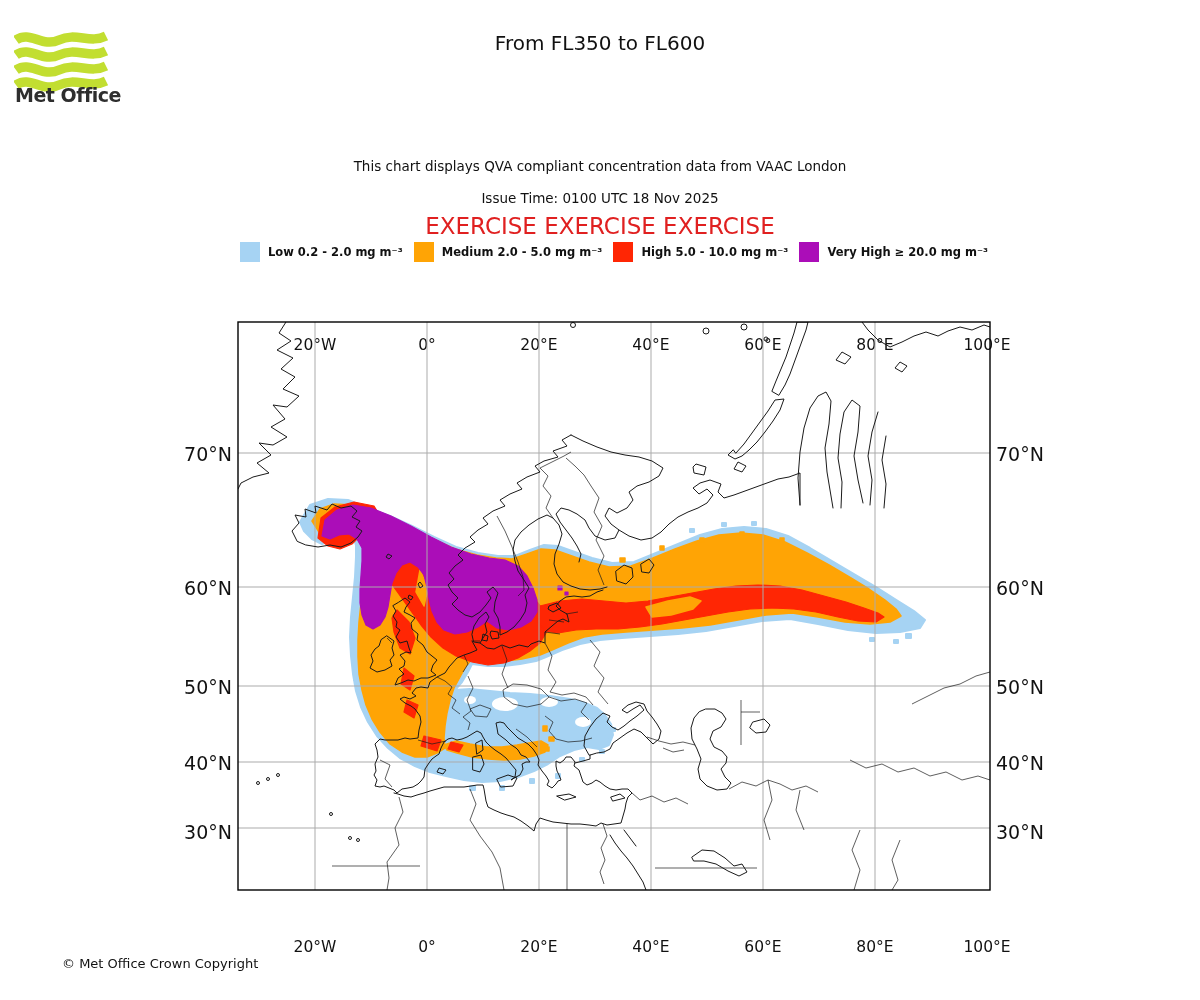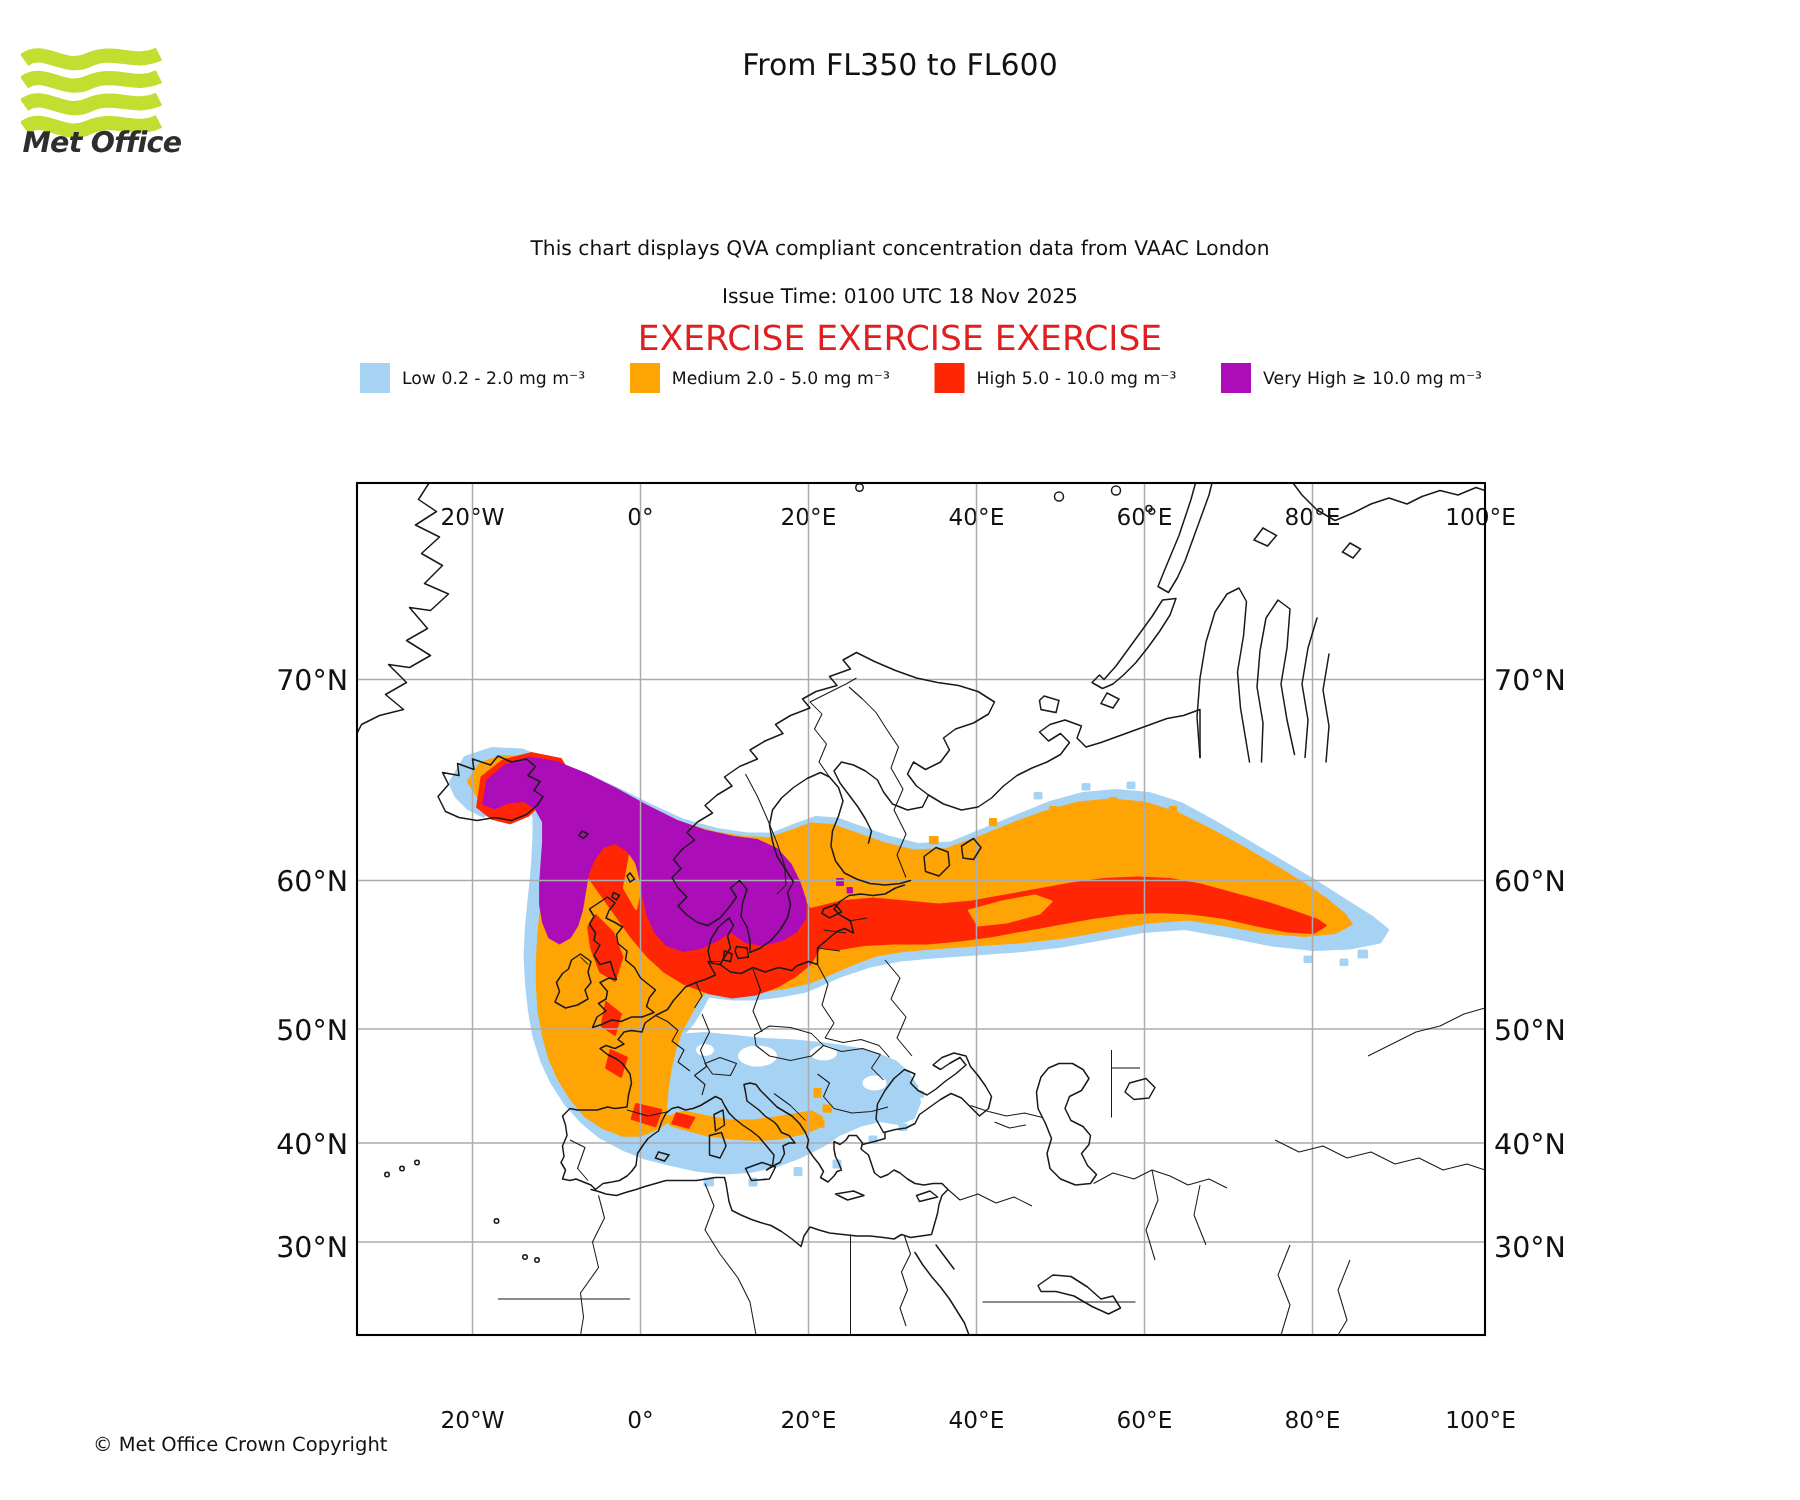--- a/index.html
+++ b/index.html
@@ -5,32 +5,32 @@
   :root{
     --c-low:#A6D3F3; --c-medium:#FFA405; --c-high:#FF2604; --c-very-high:#AB0DB8;
     --c-exercise-text:#E02020; --c-logo-green:#C2DE31; --c-grid-line:#ABABAB; --c-coastline:#1A1A1A;
   }
   html,body{margin:0;padding:0;background:#fff;}
   .page{position:relative;width:1200px;height:1000px;background:#fff;overflow:hidden;
         font-family:"DejaVu Sans","Liberation Sans",sans-serif;color:#111;}
   .abs{position:absolute;}
   
   .logo{left:14px;top:28px;width:110px;height:88px;}
-  .logo-text{left:15px;top:84px;font-size:19px;font-weight:bold;color:#2e2e2e;letter-spacing:-0.5px;font-style:italic;}
+  .logo-text{left:15px;top:84px;font-size:19px;font-weight:bold;color:#2e2e2e;letter-spacing:-0.5px;}
   .titles{left:0;right:0;top:30px;text-align:center;}
   .title-main{font-size:23px;line-height:28px;}
   .title-sub{font-size:20px;line-height:27px;}
   .desc{left:0;right:0;top:158px;text-align:center;font-size:13.5px;}
   .issue{left:0;right:0;top:190px;text-align:center;font-size:13.5px;}
   .exercise{left:0;right:0;top:213px;text-align:center;font-size:23px;color:var(--c-exercise-text);}
   
   .legend{left:240px;top:242px;width:748px;display:flex;justify-content:space-between;align-items:center;}
   .legend-item{display:flex;align-items:center;}
   .legend-swatch{width:20px;height:20px;margin-right:8px;flex:0 0 auto;}
-  .legend-label{font-size:11.5px;white-space:nowrap;}
+  .legend-label{font-size:11.5px;white-space:nowrap;font-weight:bold;}
   
   .lon-label{width:70px;margin-left:-35px;text-align:center;font-size:15.5px;margin-top:40px;}
   .lat-label{width:58px;font-size:19px;}
   .lat-left{left:174px;text-align:right;}
   .lat-right{left:996px;text-align:left;}
   .copyright{left:62px;top:956px;font-size:13px;}
   
   .mapsvg{left:0;top:0;}
   .gridline{stroke:var(--c-grid-line);stroke-width:1;fill:none;}
   .frame{stroke:#000;stroke-width:1.4;fill:none;}
@@ -74,21 +74,21 @@
     <div class="legend-item">
       <div class="legend-swatch" style="background: rgb(255, 164, 5);"></div>
       <div class="legend-label">Medium 2.0 - 5.0 mg m⁻³</div>
     </div>
     <div class="legend-item">
       <div class="legend-swatch" style="background: rgb(255, 38, 4);"></div>
       <div class="legend-label">High 5.0 - 10.0 mg m⁻³</div>
     </div>
     <div class="legend-item">
       <div class="legend-swatch" style="background: rgb(171, 13, 184);"></div>
-      <div class="legend-label">Very High ≥ 10.0 mg m⁻³</div>
+      <div class="legend-label">Very High ≥ 20.0 mg m⁻³</div>
     </div>
   </div>
 
   <div class="abs lon-label" style="left:315px;top:296px">20°W</div>
   <div class="abs lon-label" style="left:427px;top:296px">0°</div>
   <div class="abs lon-label" style="left:539px;top:296px">20°E</div>
   <div class="abs lon-label" style="left:651px;top:296px">40°E</div>
   <div class="abs lon-label" style="left:763px;top:296px">60°E</div>
   <div class="abs lon-label" style="left:875px;top:296px">80°E</div>
   <div class="abs lon-label" style="left:987px;top:296px">100°E</div>

